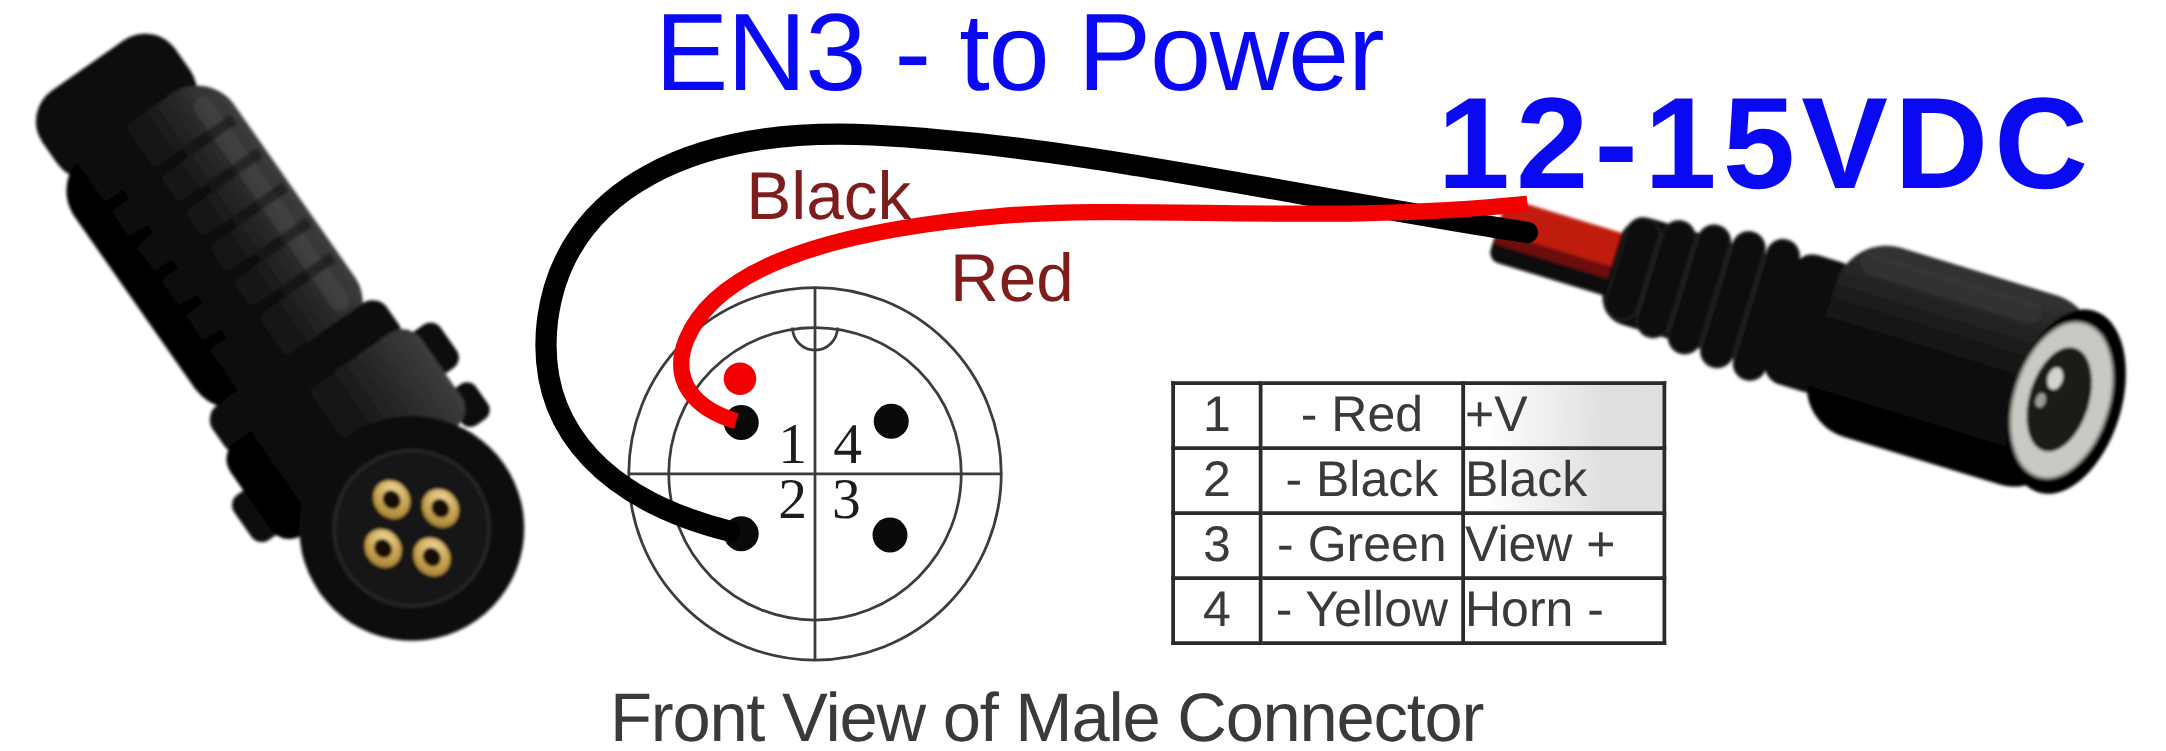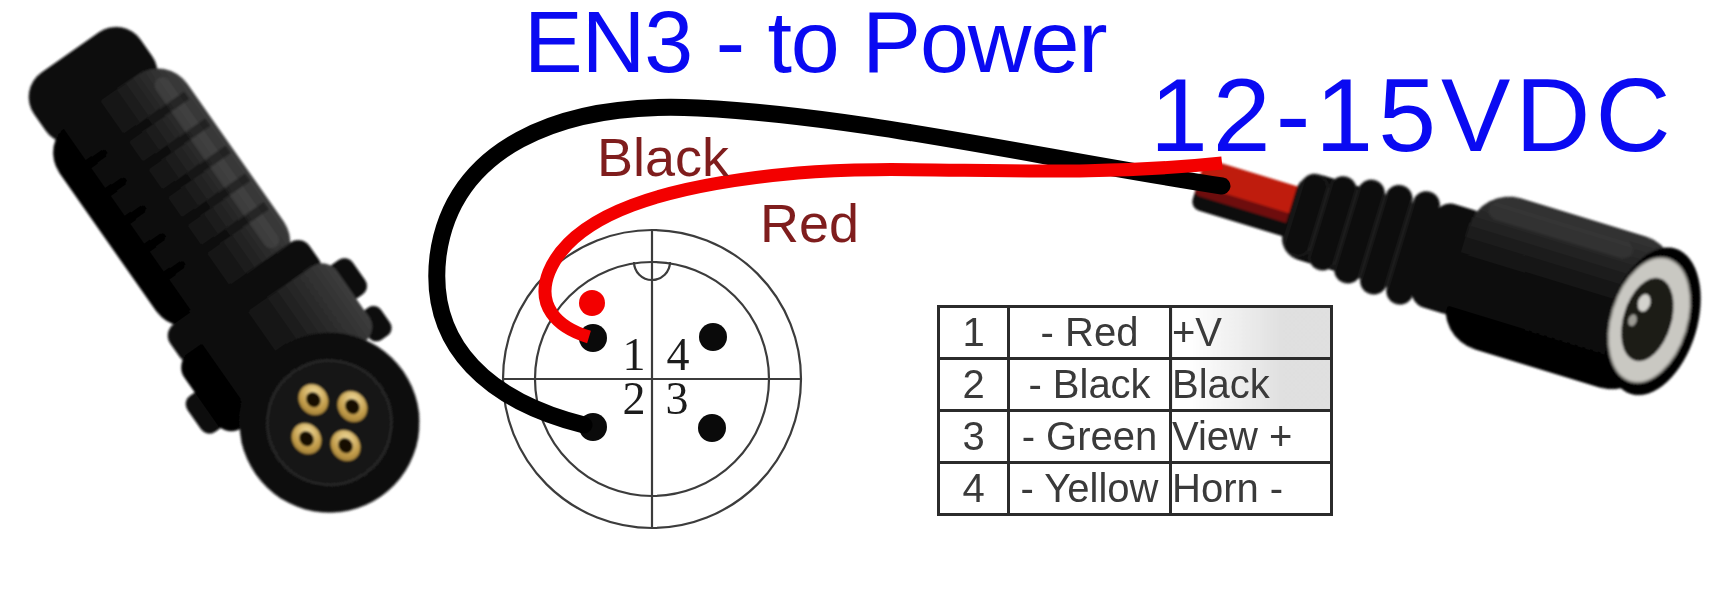--- a/index.html
+++ b/index.html
@@ -14,21 +14,21 @@
   #scene{position:absolute;left:0;top:0;}
   .txt{position:absolute;white-space:nowrap;line-height:1;}
   .title{
     left:524px;top:-2px;
     font-size:88px;letter-spacing:-1px;
     color:#0a0af2;font-weight:500;
   }
   .voltage{
     left:1150px;top:63px;
     font-size:104px;letter-spacing:5px;
-    color:#0a0af2;font-weight:400;
+    color:#0a0af2;font-weight:700;
   }
   .wire-label{
     font-weight:normal;font-size:54px;color:#7f1d1d;
   }
   .wl-black{left:597px;top:130px;}
   .wl-red{left:760px;top:196px;}
   .pin-num{
     position:absolute;
     font-family:"Liberation Serif","DejaVu Serif",serif;
     font-size:46px;color:#1c1c1c;line-height:1;
@@ -208,14 +208,15 @@
         <td class="c-fn">View +</td>
       </tr>
       <tr>
         <td class="c-pin">4</td>
         <td class="c-wire">- Yellow</td>
         <td class="c-fn">Horn -</td>
       </tr>
     </tbody>
   </table>
 
+  <div class="txt caption">Front View of Male Connector</div>
 
 </div>
 
 </body></html>

